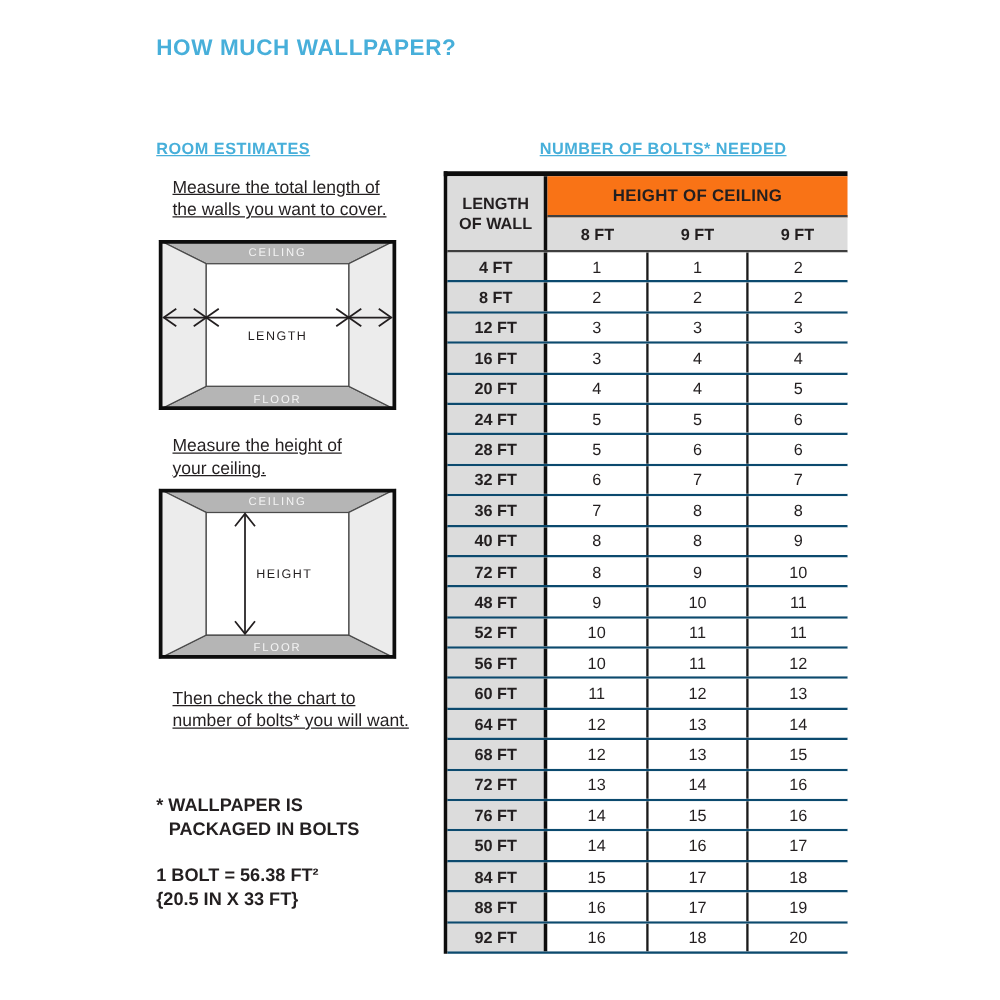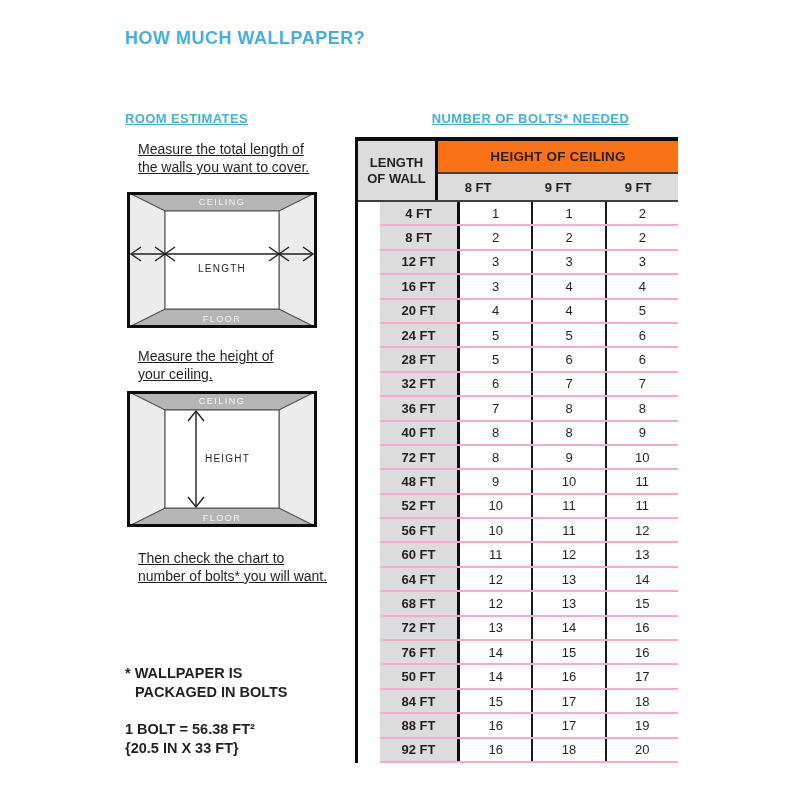--- a/index.html
+++ b/index.html
@@ -22,21 +22,21 @@
   }
   .room-estimates-heading { left: 125px; top: 111px; }
   .table-heading { left: 369px; top: 111px; width: 323px; text-align: center; }
 
   .body-text { position: absolute; left: 138px; font-size: 14px; line-height: 18px; text-decoration: underline; }
   .body-text .line { display: block; }
   .step1 { top: 140px; }
   .step2 { top: 347px; }
   .step3 { top: 549px; }
 
-  .note { position: absolute; left: 125px; font-size: 14.5px; font-weight: bold; line-height: 19px; margin-top: 28px; }
+  .note { position: absolute; left: 125px; font-size: 14.5px; font-weight: bold; line-height: 19px; }
   .note .line { display: block; }
   .note1 { top: 636px; }
   .note1 .indent { padding-left: 10px; }
   .note2 { top: 692px; }
 
   .diagram { position: absolute; left: 127px; width: 190px; height: 136px; }
   .diagram1 { top: 192px; }
   .diagram2 { top: 391px; }
 
   
@@ -54,21 +54,21 @@
   }
   .head-right { flex: 1; display: flex; flex-direction: column; }
   .group-head {
     height: 33px; background: #f97316; border-bottom: 2px solid #3f3f3f;
     display: flex; align-items: center; justify-content: center;
     font-weight: bold; font-size: 13.5px; letter-spacing: 0.2px;
   }
   .sub-head { height: 26px; background: #dcdcdc; display: flex; align-items: center; font-weight: bold; font-size: 13px; }
   .sub-head .sub { flex: 1; text-align: center; }
 
-  .trow { display: flex; height: 24.4px; border-bottom: 2px solid #f9a8d4; margin-left: 22px; }
+  .trow { display: flex; height: 24.4px; border-bottom: 2px solid #0c4a6e; }
   .cell { display: flex; align-items: center; justify-content: center; font-size: 13px; }
   .cell.rowlabel {
     width: 80px; background: #dcdcdc; border-right: 3px solid #0d0d0d; font-weight: bold;
   }
   .cell.val { flex: 1; background: #fff; border-right: 2px solid #1a1a1a; }
   .cell.val:last-child { border-right: none; }
 </style>
 </head>
 <body>
 

